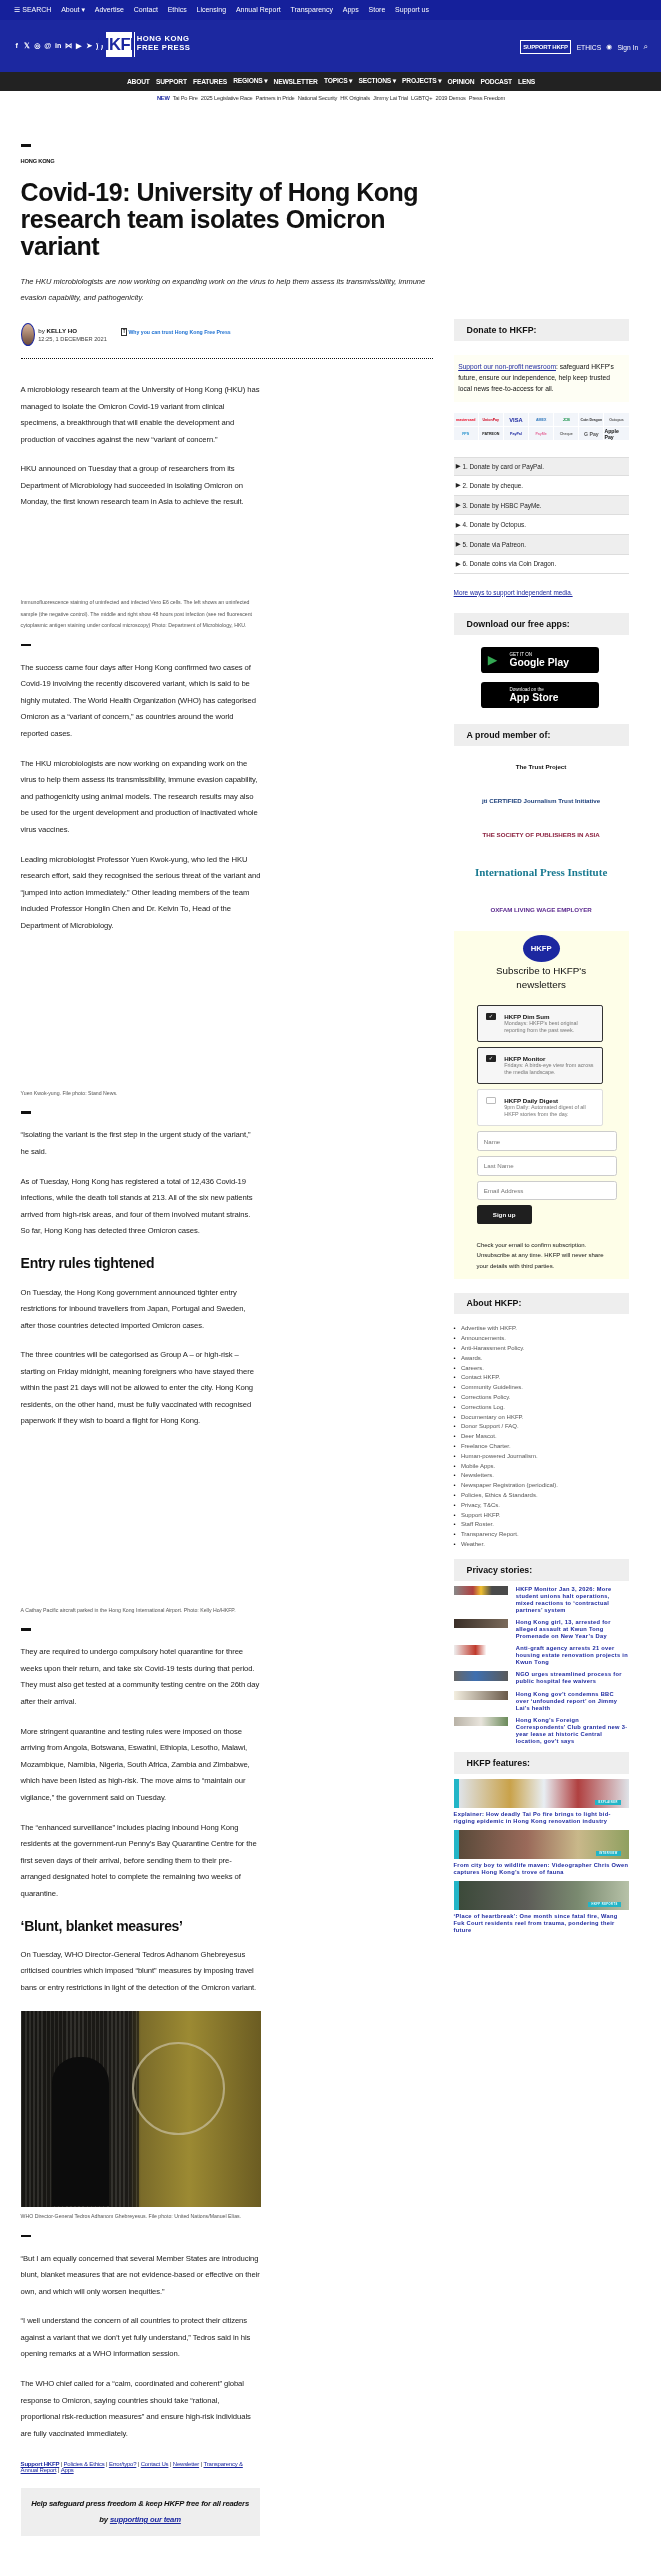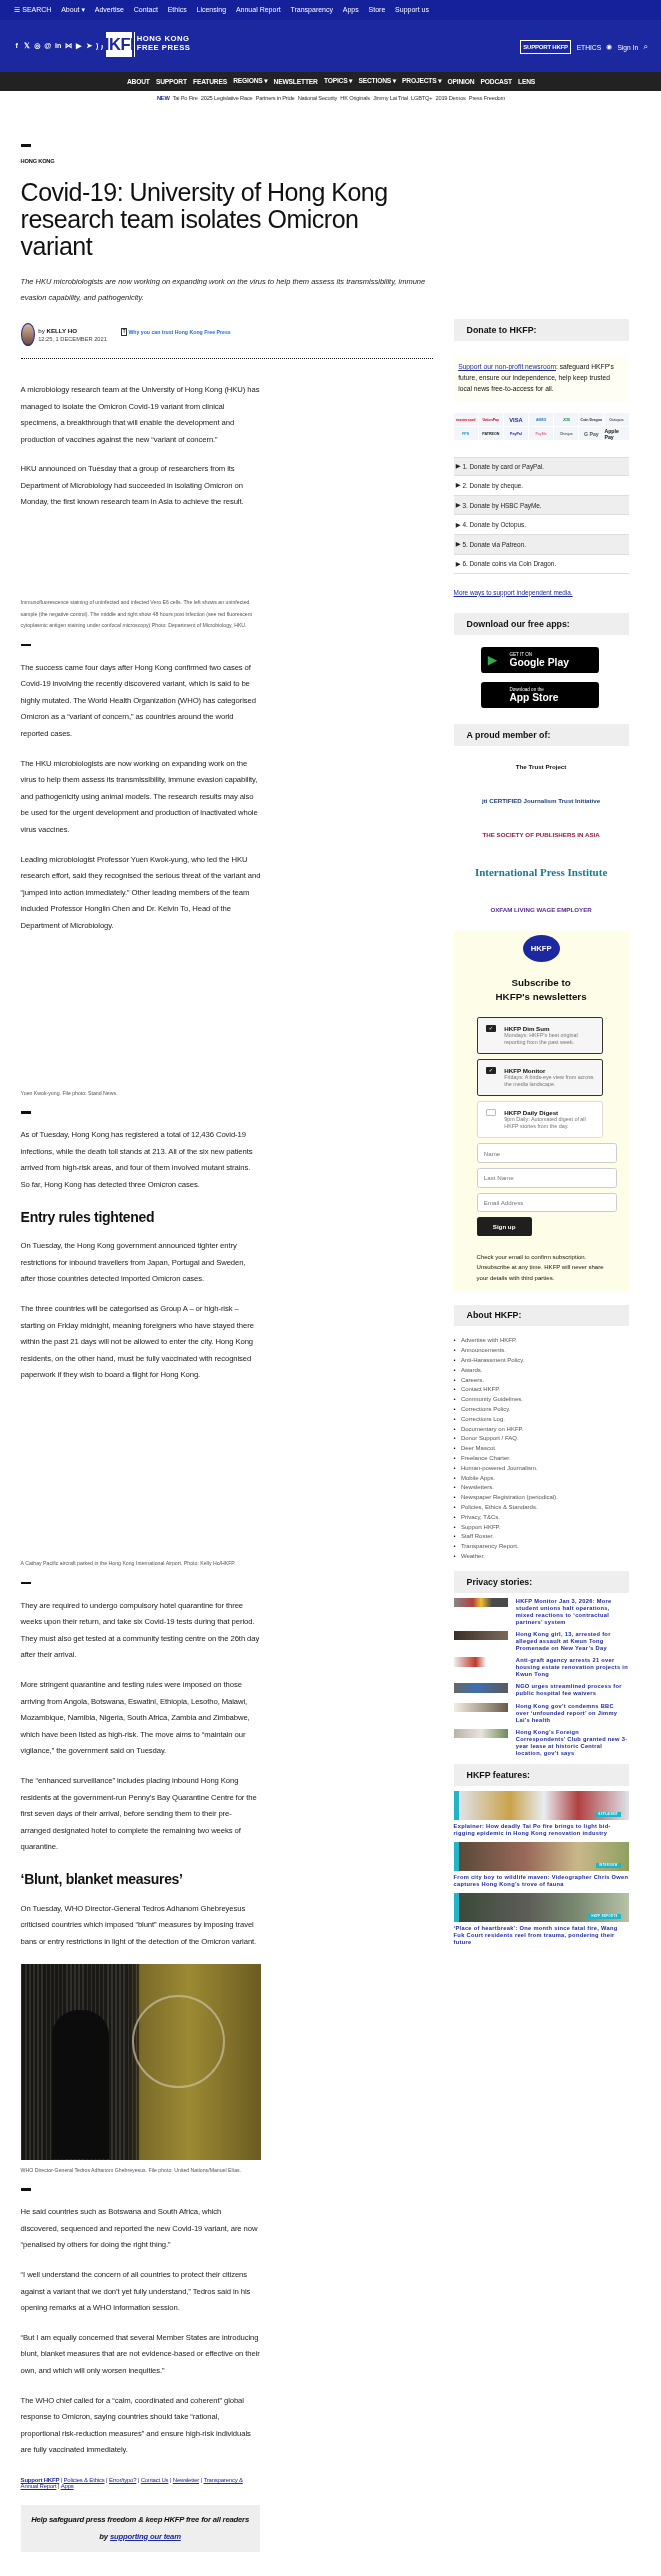--- a/index.html
+++ b/index.html
@@ -16,21 +16,21 @@
 .logo .txt{font-size:7.7px;line-height:8.8px;font-weight:bold;letter-spacing:0.5px}
 .mh-right{position:absolute;right:14px;top:20.6px;display:flex;align-items:center;gap:5.2px;font-size:6.7px}
 .support-btn{border:0.5px solid #fff;padding:3.1px 2.6px;font-weight:bold;font-size:6px;letter-spacing:-0.2px}
 .mainnav{height:19.6px;background:#222;display:flex;align-items:center;justify-content:center;gap:6.2px;color:#fff;font-weight:bold;font-size:6.7px;letter-spacing:-0.2px}
 .tagbar{height:13px;display:flex;align-items:center;justify-content:center;gap:3.1px;font-size:5.7px;color:#333;letter-spacing:-0.2px}
 .tagbar .new{color:#1c28a0;font-weight:bold}
 .content{position:absolute;top:144px;left:20.6px;width:641px}
 .col-main{position:absolute;left:0;top:0;width:238px}
 .kicker-rule{width:10.3px;height:2.6px;background:#111}
 .kicker{font-size:5.7px;font-weight:bold;margin-top:11.3px;letter-spacing:-0.2px}
-.title{font-size:25px;line-height:27px;font-weight:normal;margin-top:15.5px;width:412px;letter-spacing:-0.5px}
+.title{font-size:25px;line-height:27px;font-weight:bold;margin-top:15.5px;width:412px;letter-spacing:-0.5px}
 .standfirst{font-style:italic;font-size:7.5px;line-height:16.5px;color:#222;margin-top:13.4px;width:412px}
 .byline{display:flex;align-items:center;margin-top:16.5px;font-size:5.7px}
 .avatar{width:14px;height:23px;border-radius:50%;background:linear-gradient(#d8b49a,#6b4a3a);border:0.5px solid #1c28a0}
 .byline .meta{margin-left:3.6px}
 .byline .by{font-size:6.2px}
 .byline .by b{font-weight:bold}
 .byline .date{color:#444;margin-top:2.1px;font-size:5.7px}
 .trust{margin-left:14.4px;margin-top:10.3px;color:#1b6fd1;font-weight:bold;font-size:5.2px;display:flex;align-items:center;gap:1.5px}
 .trust .t{border:0.5px solid #333;width:5.7px;height:7.7px;font-size:4.6px;display:inline-flex;align-items:center;justify-content:center;color:#333}
 .dotted{border-top:0.5px dotted #111;width:412px;margin-top:11.3px}
@@ -60,21 +60,21 @@
 .donate-item:nth-child(odd){background:#eee}
 .donate-item:first-child{border-top:0.5px solid #ddd}
 .more-link{color:#1c28a0;text-decoration:underline;font-size:6.4px;margin-top:14.4px;display:block}
 .store-btn{width:118px;height:26px;background:#000;border-radius:3.1px;color:#fff;display:flex;align-items:center;margin-left:27px;padding-left:7.2px}
 .store-btn .ico{font-size:12.4px;width:21.6px}
 .store-btn .sm{font-size:4.6px}
 .store-btn .lg{font-size:10.3px;font-weight:bold;line-height:11.3px}
 .member{text-align:center;margin-top:16.5px;font-size:6.2px;font-weight:bold}
 .newsletter{background:#fefee8;width:175px;margin-top:18.5px;padding:4.1px 0 7.2px;text-align:center}
 .nl-logo{width:37px;height:27px;border-radius:50%;background:#1c28a0;color:#fff;margin:0 auto;display:flex;align-items:center;justify-content:center;font-size:7.7px;font-weight:bold}
-.nl-title{font-size:9.8px;font-weight:bold;line-height:13.4px;margin-top:14px}
+.nl-title{font-size:9.8px;font-weight:normal;line-height:13.4px;margin-top:2px}
 .nl-opt{width:126px;margin:14.4px 0 0 23px;border:0.5px solid #333;border-radius:2.1px;background:#f6f6f6;text-align:left;padding:6.2px 5.2px 6.2px 8.2px;display:flex;gap:8.2px}
 .nl-opt.off{border-color:#ddd;background:#fff;margin-top:5.2px}
 .nl-opt .cb{width:10.3px;height:7.7px;background:#222;color:#fff;font-size:5.2px;display:flex;align-items:center;justify-content:center;flex-shrink:0;border-radius:1px}
 .nl-opt.off .cb{background:#fff;border:0.5px solid #bbb}
 .nl-opt .on{font-weight:bold;font-size:6.2px}
 .nl-opt .d{font-size:5.4px;color:#777;line-height:7.7px}
 .nl-input{width:140px;height:19.6px;margin:5.2px 0 0 23px;border:0.5px solid #ccc;border-radius:2.6px;padding-left:6.2px;font-size:6.2px;display:block;background:#fff}
 .nl-btn{margin:4.1px 0 0 23px;width:55px;height:19.6px;background:#1f1f1f;color:#fff;border:none;border-radius:2.6px;font-weight:bold;font-size:6.2px;display:block}
 .nl-note{text-align:left;margin:15.5px 0 0 23px;font-size:6px;line-height:10.8px;width:134px}
 .about-list{margin-top:10.3px;padding-left:0;list-style:none}
@@ -189,42 +189,42 @@
     <p class="para">HKU announced on Tuesday that a group of researchers from its Department of Microbiology had succeeded in isolating Omicron on Monday, the first known research team in Asia to achieve the result.</p>
     <div class="figure" style="height:67px"></div>
     <p class="figcap">Immunofluorescence staining of uninfected and infected Vero E6 cells. The left shows an uninfected sample (the negative control). The middle and right show 48 hours post infection (see red fluorescent cytoplasmic antigen staining under confocal microscopy) Photo: Department of Microbiology, HKU.</p>
     <div class="fig-rule"></div>
     <p class="para">The success came four days after Hong Kong confirmed two cases of Covid-19 involving the recently discovered variant, which is said to be highly mutated. The World Health Organization (WHO) has categorised Omicron as a “variant of concern,” as countries around the world reported cases.</p>
     <p class="para">The HKU microbiologists are now working on expanding work on the virus to help them assess its transmissibility, immune evasion capability, and pathogenicity using animal models. The research results may also be used for the urgent development and production of inactivated whole virus vaccines.</p>
     <p class="para">Leading microbiologist Professor Yuen Kwok-yung, who led the HKU research effort, said they recognised the serious threat of the variant and “jumped into action immediately.” Other leading members of the team included Professor Honglin Chen and Dr. Kelvin To, Head of the Department of Microbiology.</p>
     <div class="figure" style="height:134px"></div>
     <p class="figcap">Yuen Kwok-yung. File photo: Stand News.</p>
     <div class="fig-rule"></div>
+    <p class="para">“Isolating the variant is the first step in the urgent study of the variant,” he said.</p>
     <p class="para">As of Tuesday, Hong Kong has registered a total of 12,436 Covid-19 infections, while the death toll stands at 213. All of the six new patients arrived from high-risk areas, and four of them involved mutant strains. So far, Hong Kong has detected three Omicron cases.</p>
     <h2 class="h2">Entry rules tightened</h2>
     <p class="para">On Tuesday, the Hong Kong government announced tighter entry restrictions for inbound travellers from Japan, Portugal and Sweden, after those countries detected imported Omicron cases.</p>
     <p class="para">The three countries will be categorised as Group A – or high-risk – starting on Friday midnight, meaning foreigners who have stayed there within the past 21 days will not be allowed to enter the city. Hong Kong residents, on the other hand, must be fully vaccinated with recognised paperwork if they wish to board a flight for Hong Kong.</p>
     <div class="figure" style="height:155px"></div>
     <p class="figcap">A Cathay Pacific aircraft parked in the Hong Kong International Airport. Photo: Kelly Ho/HKFP.</p>
     <div class="fig-rule"></div>
     <p class="para">They are required to undergo compulsory hotel quarantine for three weeks upon their return, and take six Covid-19 tests during that period. They must also get tested at a community testing centre on the 26th day after their arrival.</p>
     <p class="para">More stringent quarantine and testing rules were imposed on those arriving from Angola, Botswana, Eswatini, Ethiopia, Lesotho, Malawi, Mozambique, Namibia, Nigeria, South Africa, Zambia and Zimbabwe, which have been listed as high-risk. The move aims to “maintain our vigilance,” the government said on Tuesday.</p>
     <p class="para">The “enhanced surveillance” includes placing inbound Hong Kong residents at the government-run Penny’s Bay Quarantine Centre for the first seven days of their arrival, before sending them to their pre-arranged designated hotel to complete the remaining two weeks of quarantine.</p>
     <h2 class="h2">‘Blunt, blanket measures’</h2>
     <p class="para">On Tuesday, WHO Director-General Tedros Adhanom Ghebreyesus criticised countries which imposed “blunt” measures by imposing travel bans or entry restrictions in light of the detection of the Omicron variant.</p>
     <div class="photo" style="margin-top:14.4px">
       <div class="lines"></div>
         <div class="person"></div>
         <div class="emblem"></div>
     </div>
     <p class="figcap">WHO Director-General Tedros Adhanom Ghebreyesus. File photo: United Nations/Manuel Elías.</p>
     <div class="fig-rule"></div>
-    <p class="para">He said countries such as Botswana and South Africa, which discovered, sequenced and reported the new Covid-19 variant, are now “penalised by others for doing the right thing.”</p>
+    <p class="para">“But I am equally concerned that several Member States are introducing blunt, blanket measures that are not evidence-based or effective on their own, and which will only worsen inequities.”</p>
     <p class="para">“I well understand the concern of all countries to protect their citizens against a variant that we don’t yet fully understand,” Tedros said in his opening remarks at a WHO information session.</p>
-    <p class="para">“But I am equally concerned that several Member States are introducing blunt, blanket measures that are not evidence-based or effective on their own, and which will only worsen inequities.”</p>
     <p class="para">The WHO chief called for a “calm, coordinated and coherent” global response to Omicron, saying countries should take “rational, proportional risk-reduction measures” and ensure high-risk individuals are fully vaccinated immediately.</p>
 
     <div class="linksrow">
       <a><b>Support HKFP</b></a><span class="sep">|</span><a>Policies &amp; Ethics</a><span class="sep">|</span><a>Error/typo?</a><span class="sep">|</span><a>Contact Us</a><span class="sep">|</span><a>Newsletter</a><span class="sep">|</span><a>Transparency &amp; Annual Report</a><span class="sep">|</span><a>Apps</a>
     </div>
 
     <div class="helpbox">
       <span>Help safeguard press freedom &amp; keep HKFP free for all readers by</span>
       <a>supporting our team</a>
     </div>

